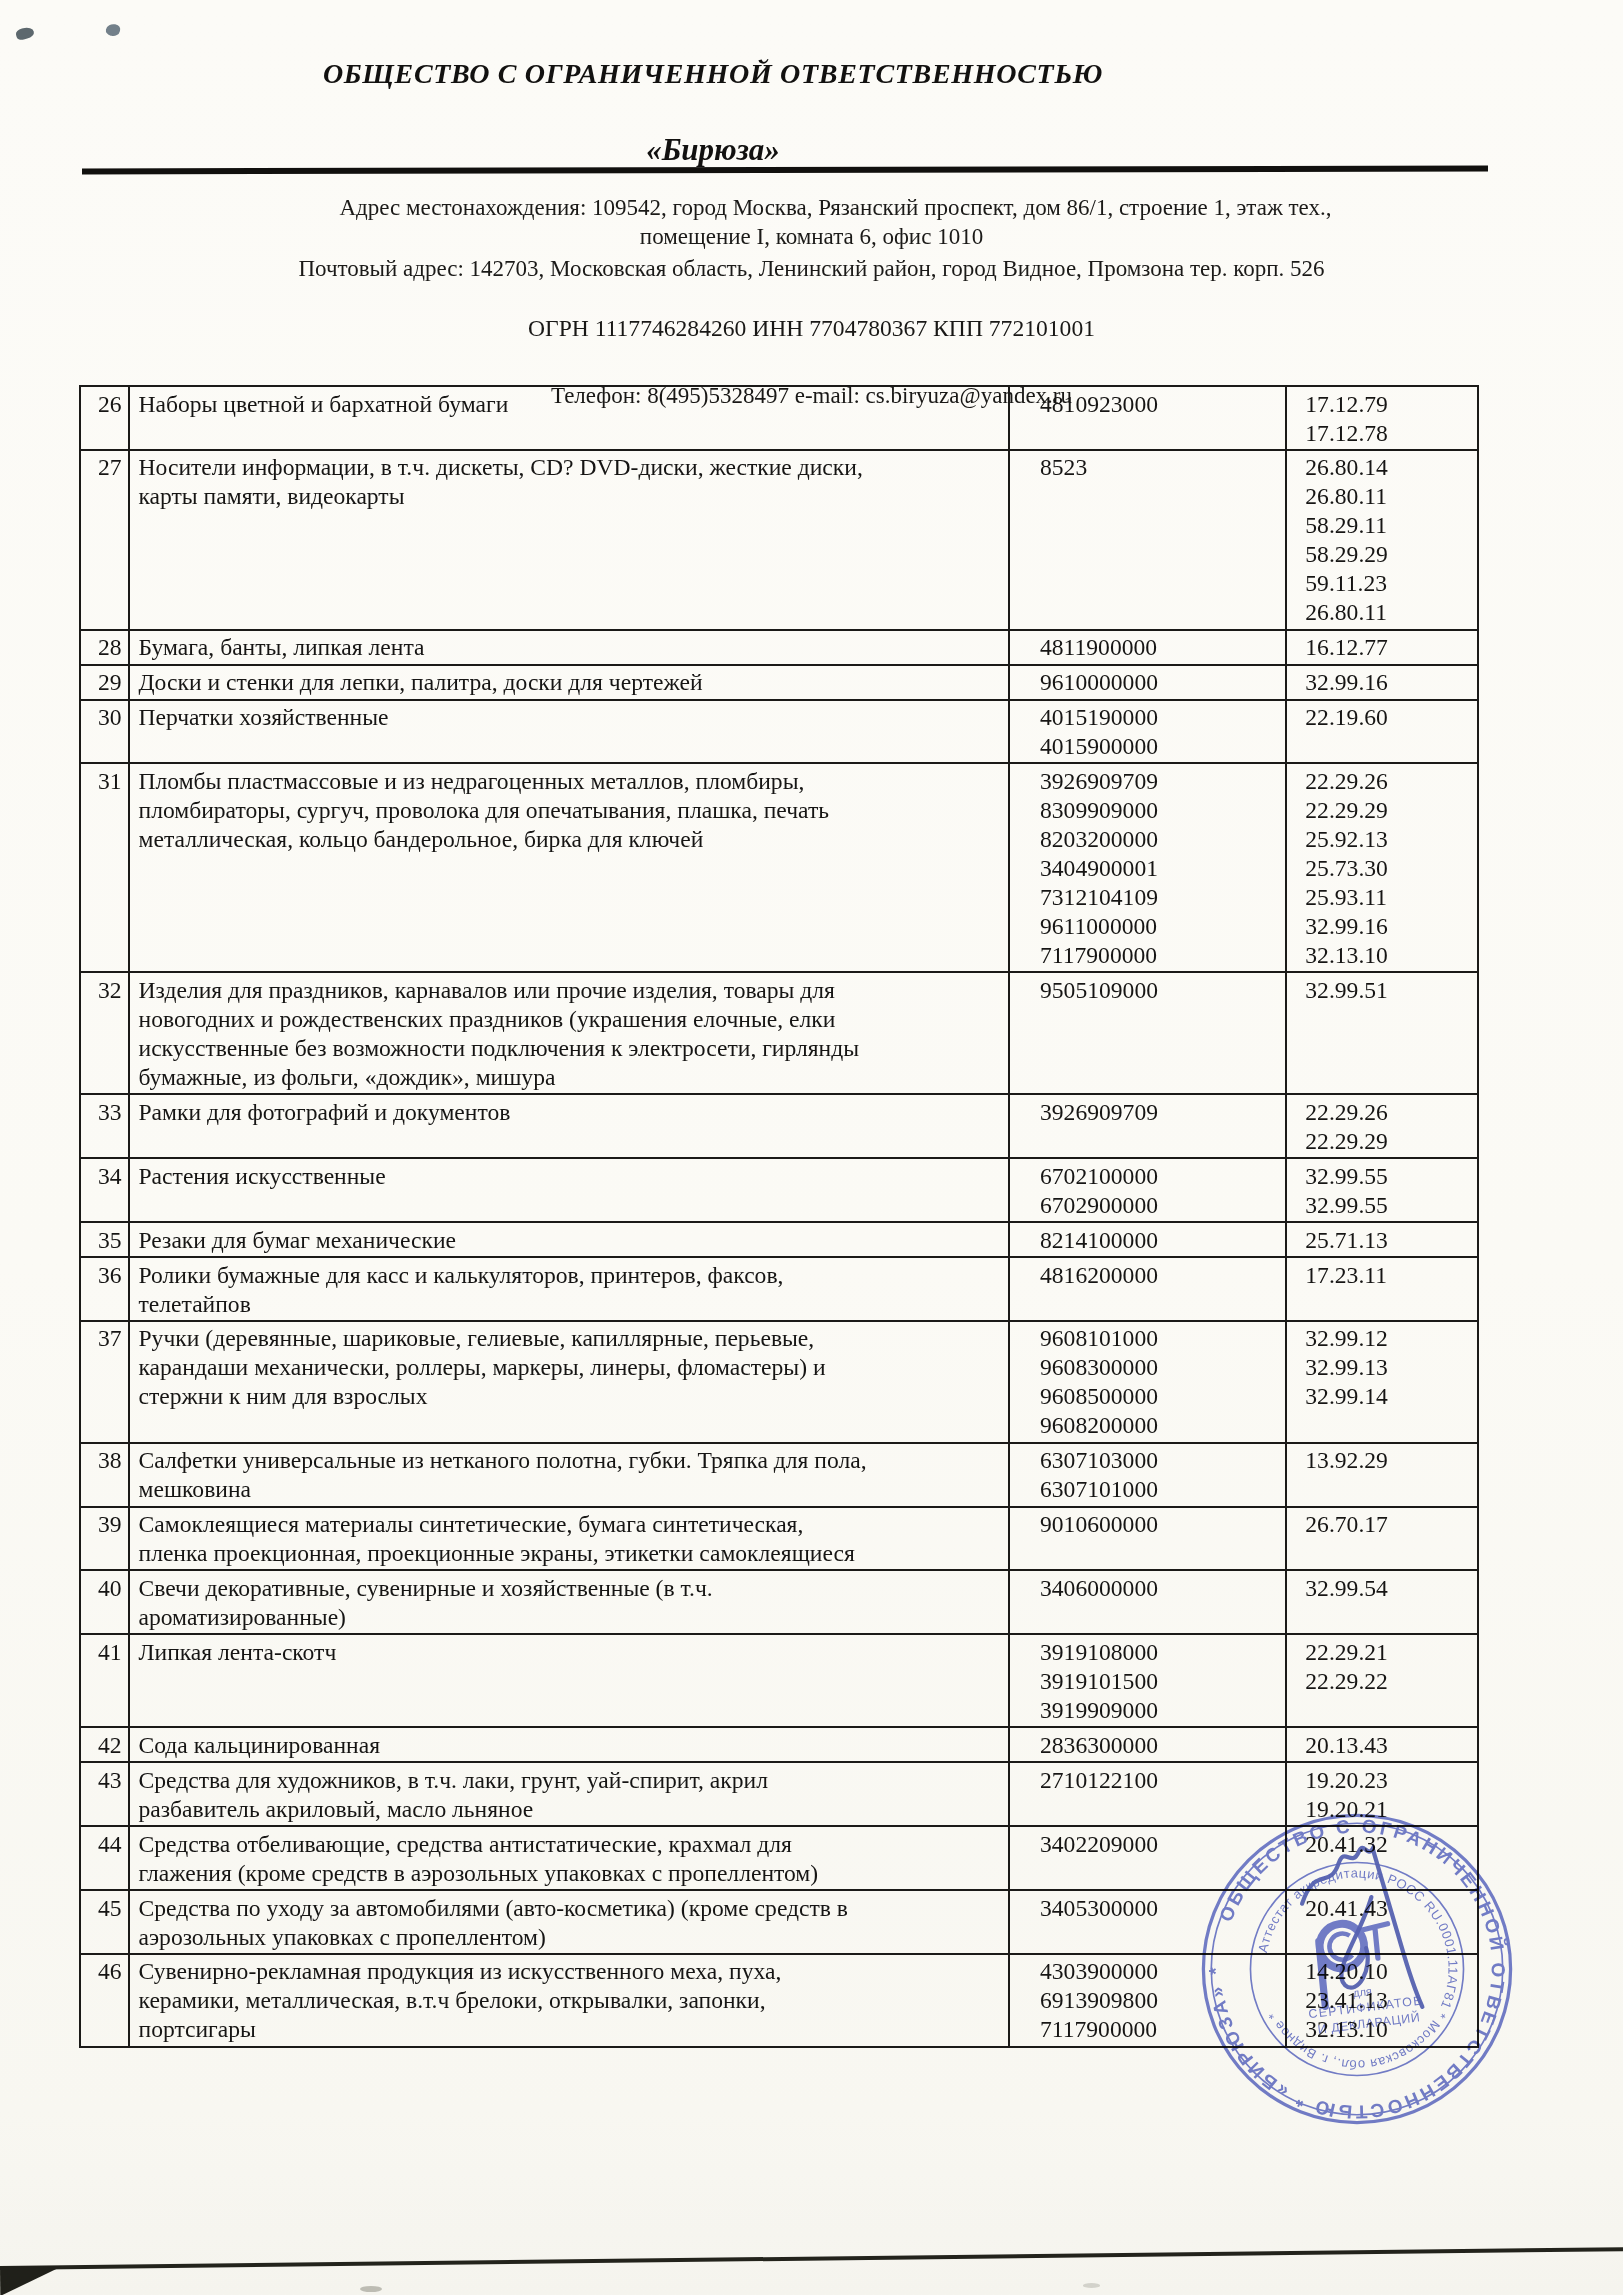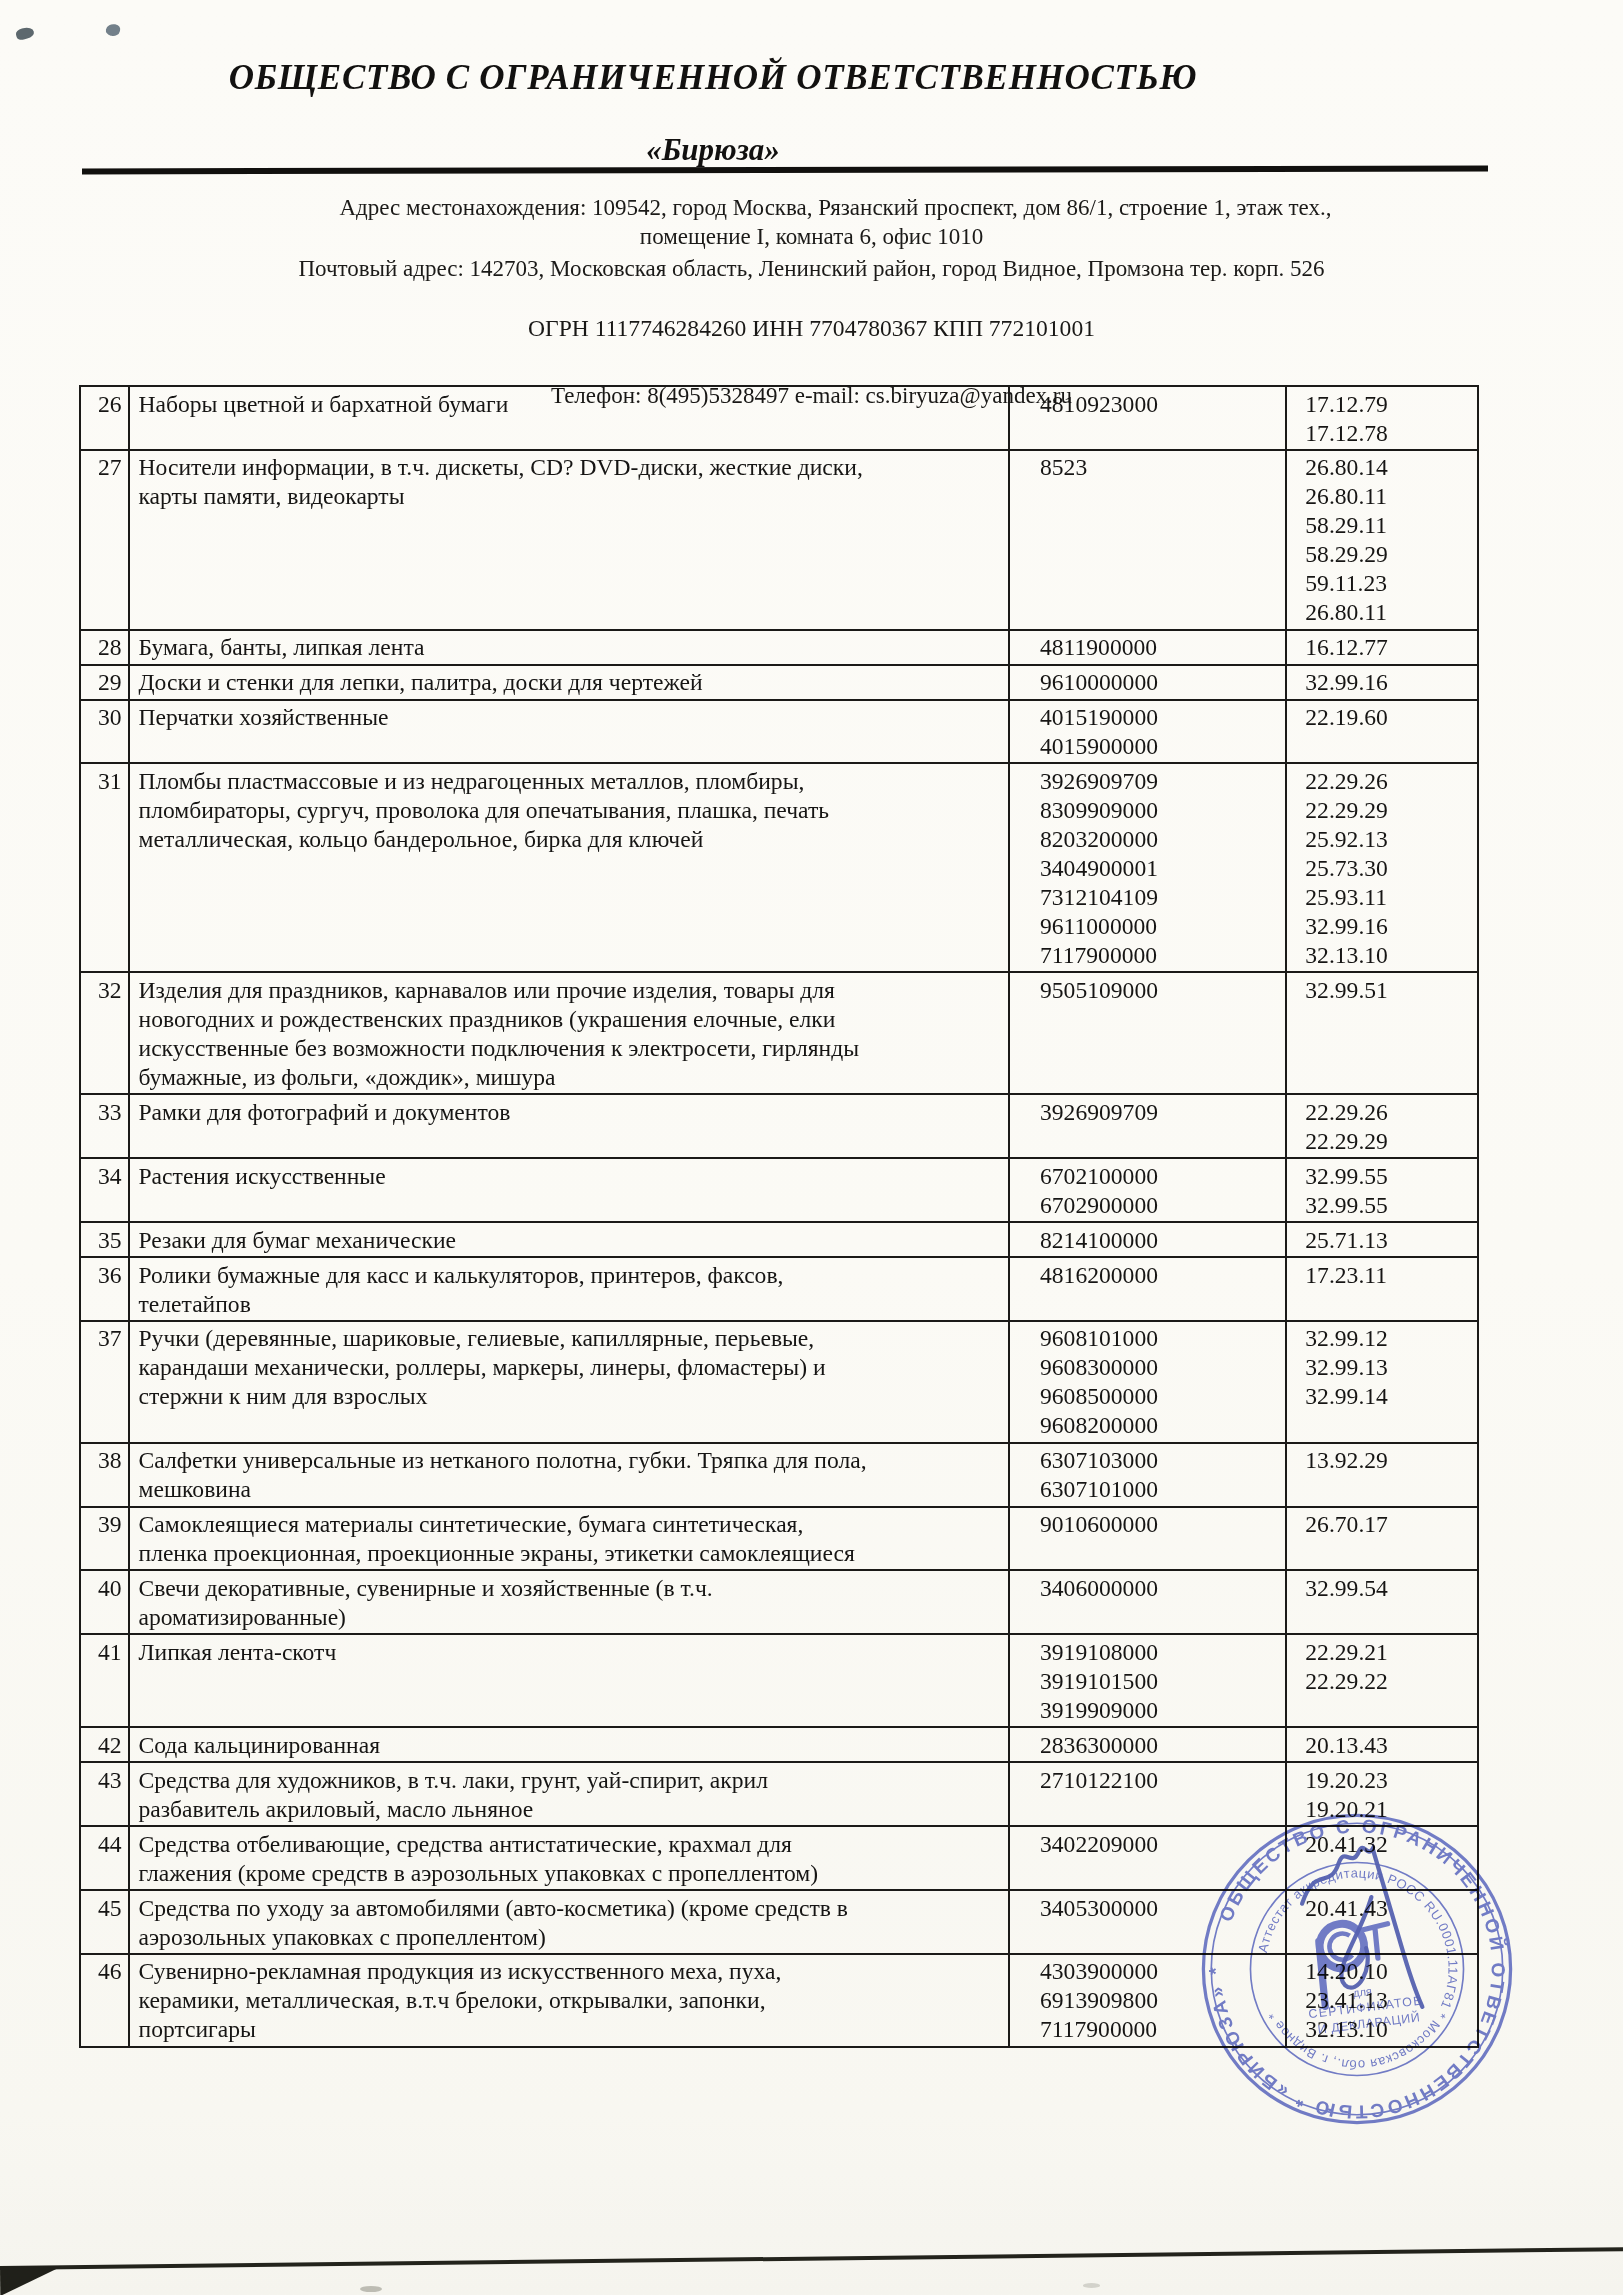--- a/index.html
+++ b/index.html
@@ -9,21 +9,21 @@
     font-family:"Liberation Serif", serif;
   }
   .page{
     position:relative;width:1623px;height:2295px;overflow:hidden;
     background:linear-gradient(180deg,#fcfbf7 0%,#fbfaf5 55%,#f8f7f1 92%,#f5f4ee 100%);
     color:#171614;
   }
   
   .company-type{
     position:absolute;top:58px;left:0;width:1426px;text-align:center;
-    font-size:35px;font-weight:bold;font-style:italic;letter-spacing:0.7px;color:#121110;
+    font-size:28px;font-weight:bold;font-style:italic;letter-spacing:0.7px;color:#121110;
   }
   .company-name{
     position:absolute;top:132px;left:0;width:1426px;text-align:center;
     font-size:31px;font-weight:bold;font-style:italic;color:#121110;
   }
   .head-rule{
     position:absolute;top:167px;left:82px;width:1406px;height:5.9px;
     background:#11100e;transform:rotate(-0.12deg);
   }
   .addr{position:absolute;left:0;width:1623px;text-align:center;font-size:23px;color:#1b1a18;}

